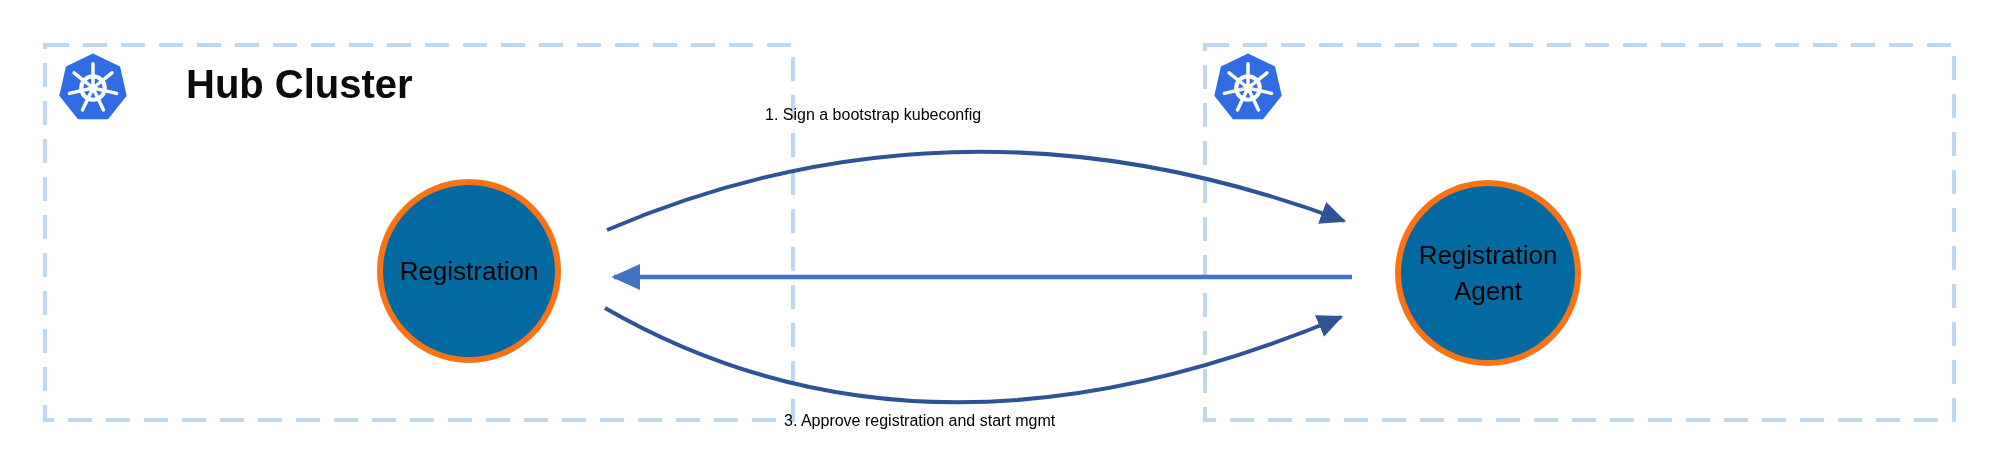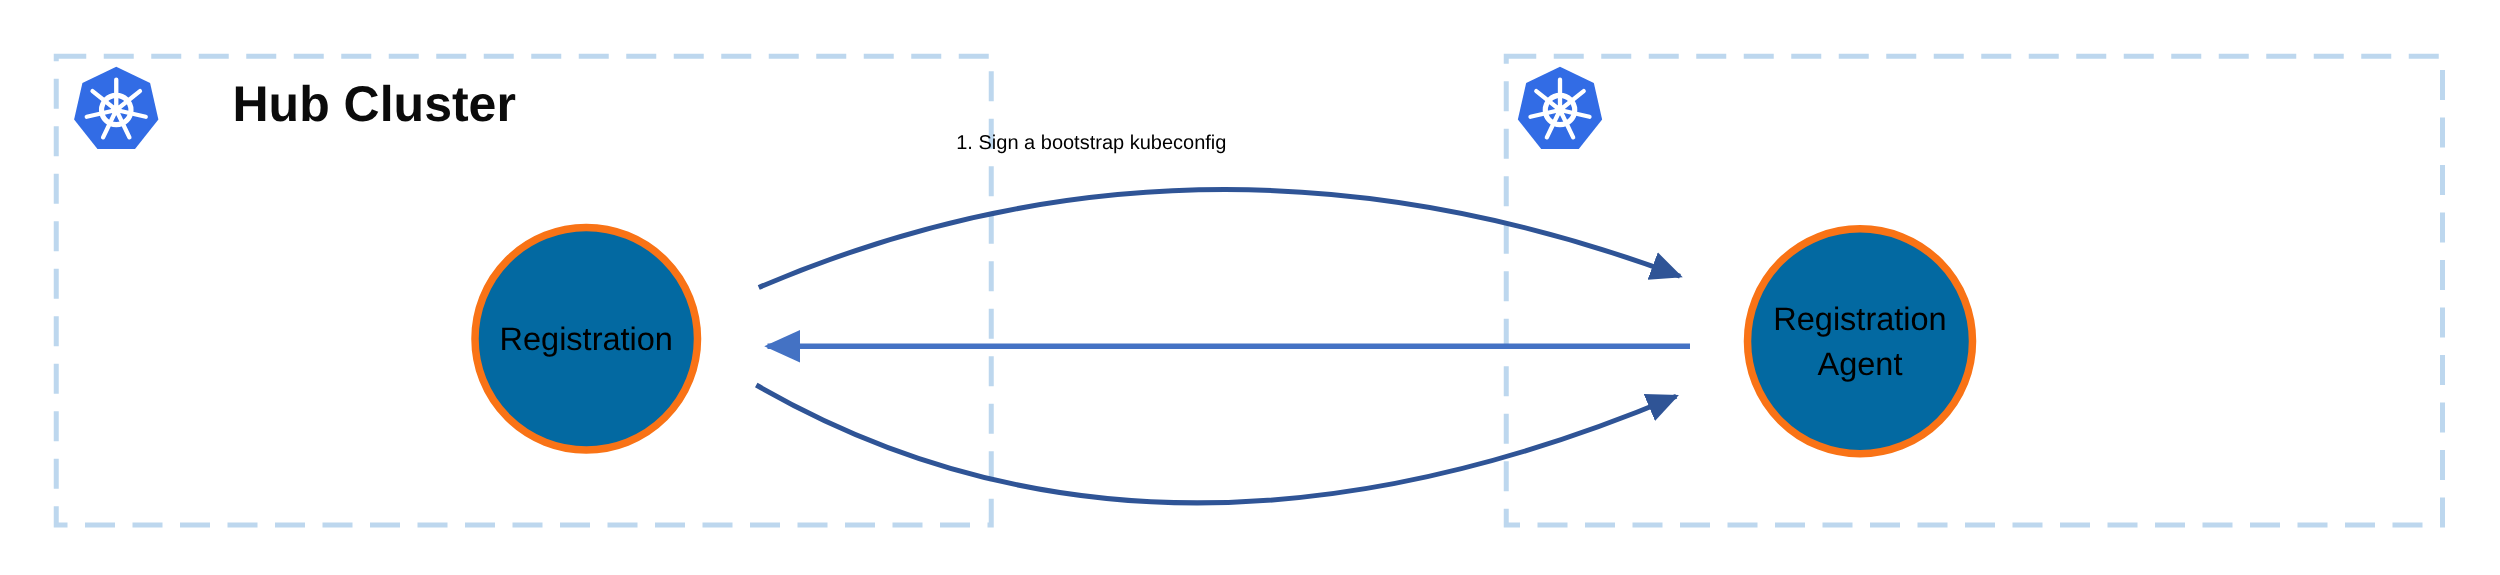--- a/index.html
+++ b/index.html
@@ -127,15 +127,16 @@
     <div class="node-circle" style="left:1395px; top:180px; width:174px; height:174px;">
       <div class="node-label">
         <div>Registration</div>
         <div>Agent</div>
       </div>
     </div>
 
     <div class="arrow-label" style="left:765px; top:106px;">1. Sign a bootstrap kubeconfig</div>
 
 
+    <div class="arrow-label" style="left:784px; top:412px;">3. Approve registration and start mgmt</div>
 
   </div>
 </div>
 
 </body></html>

